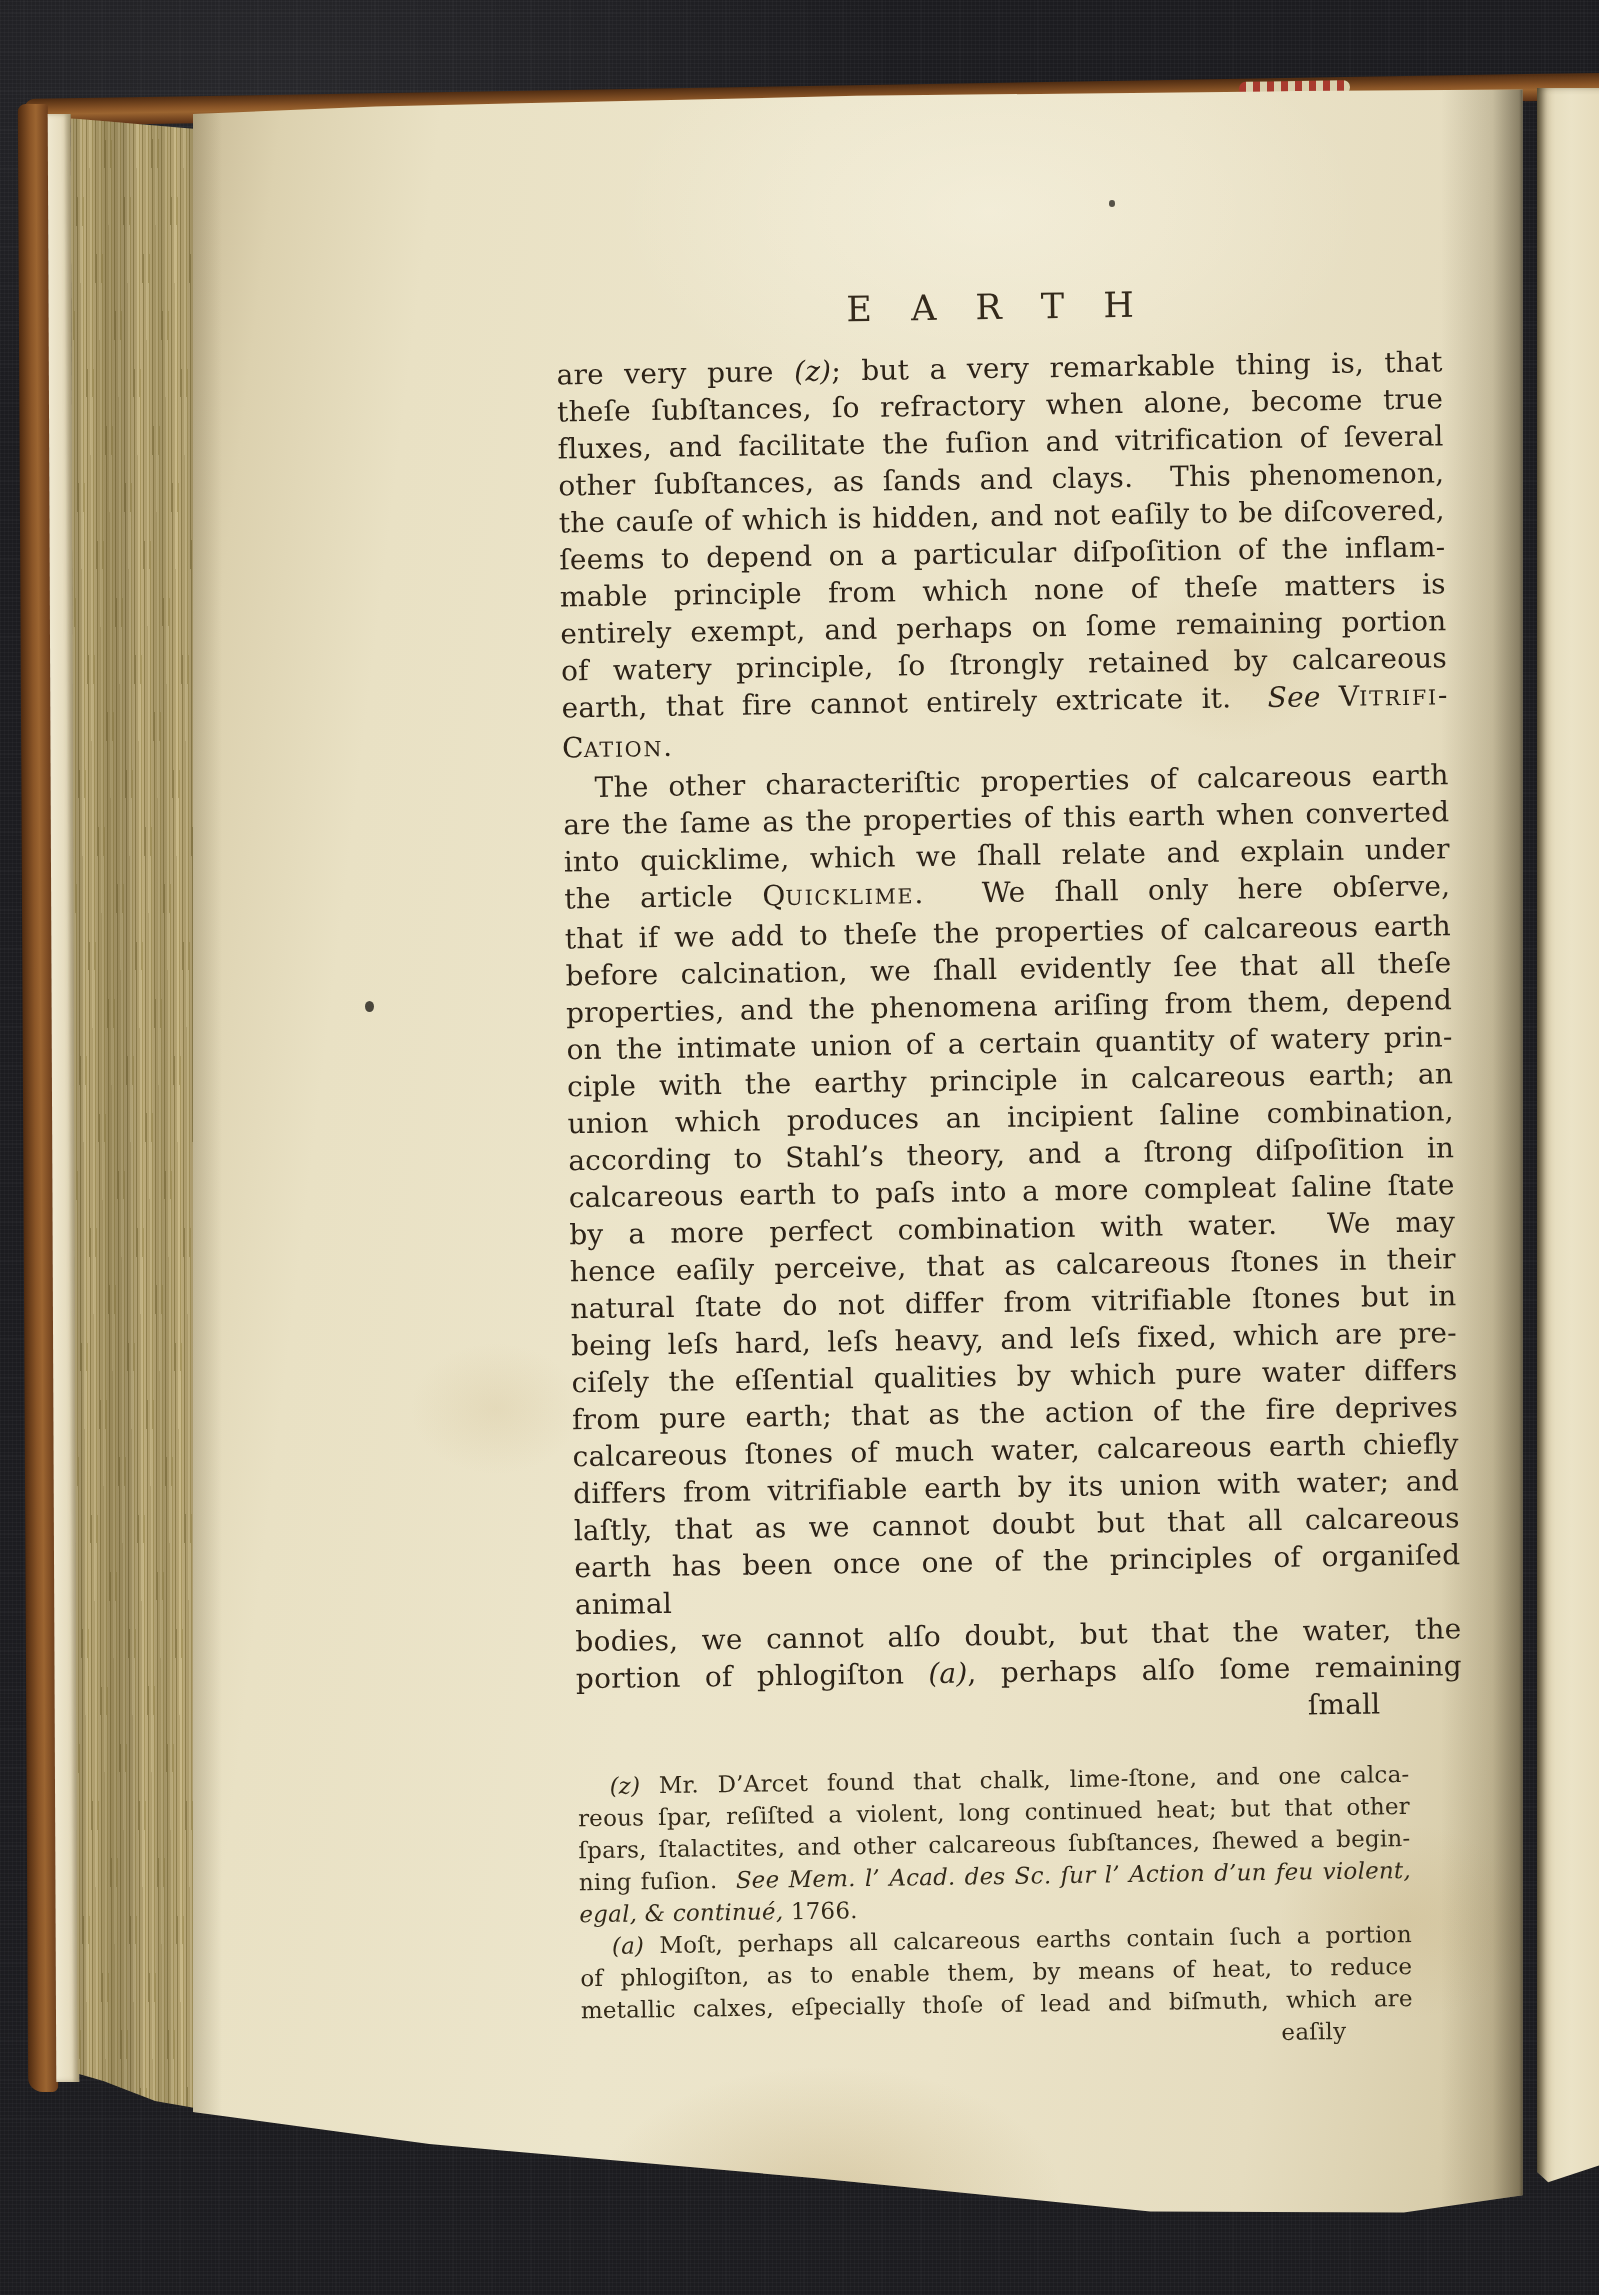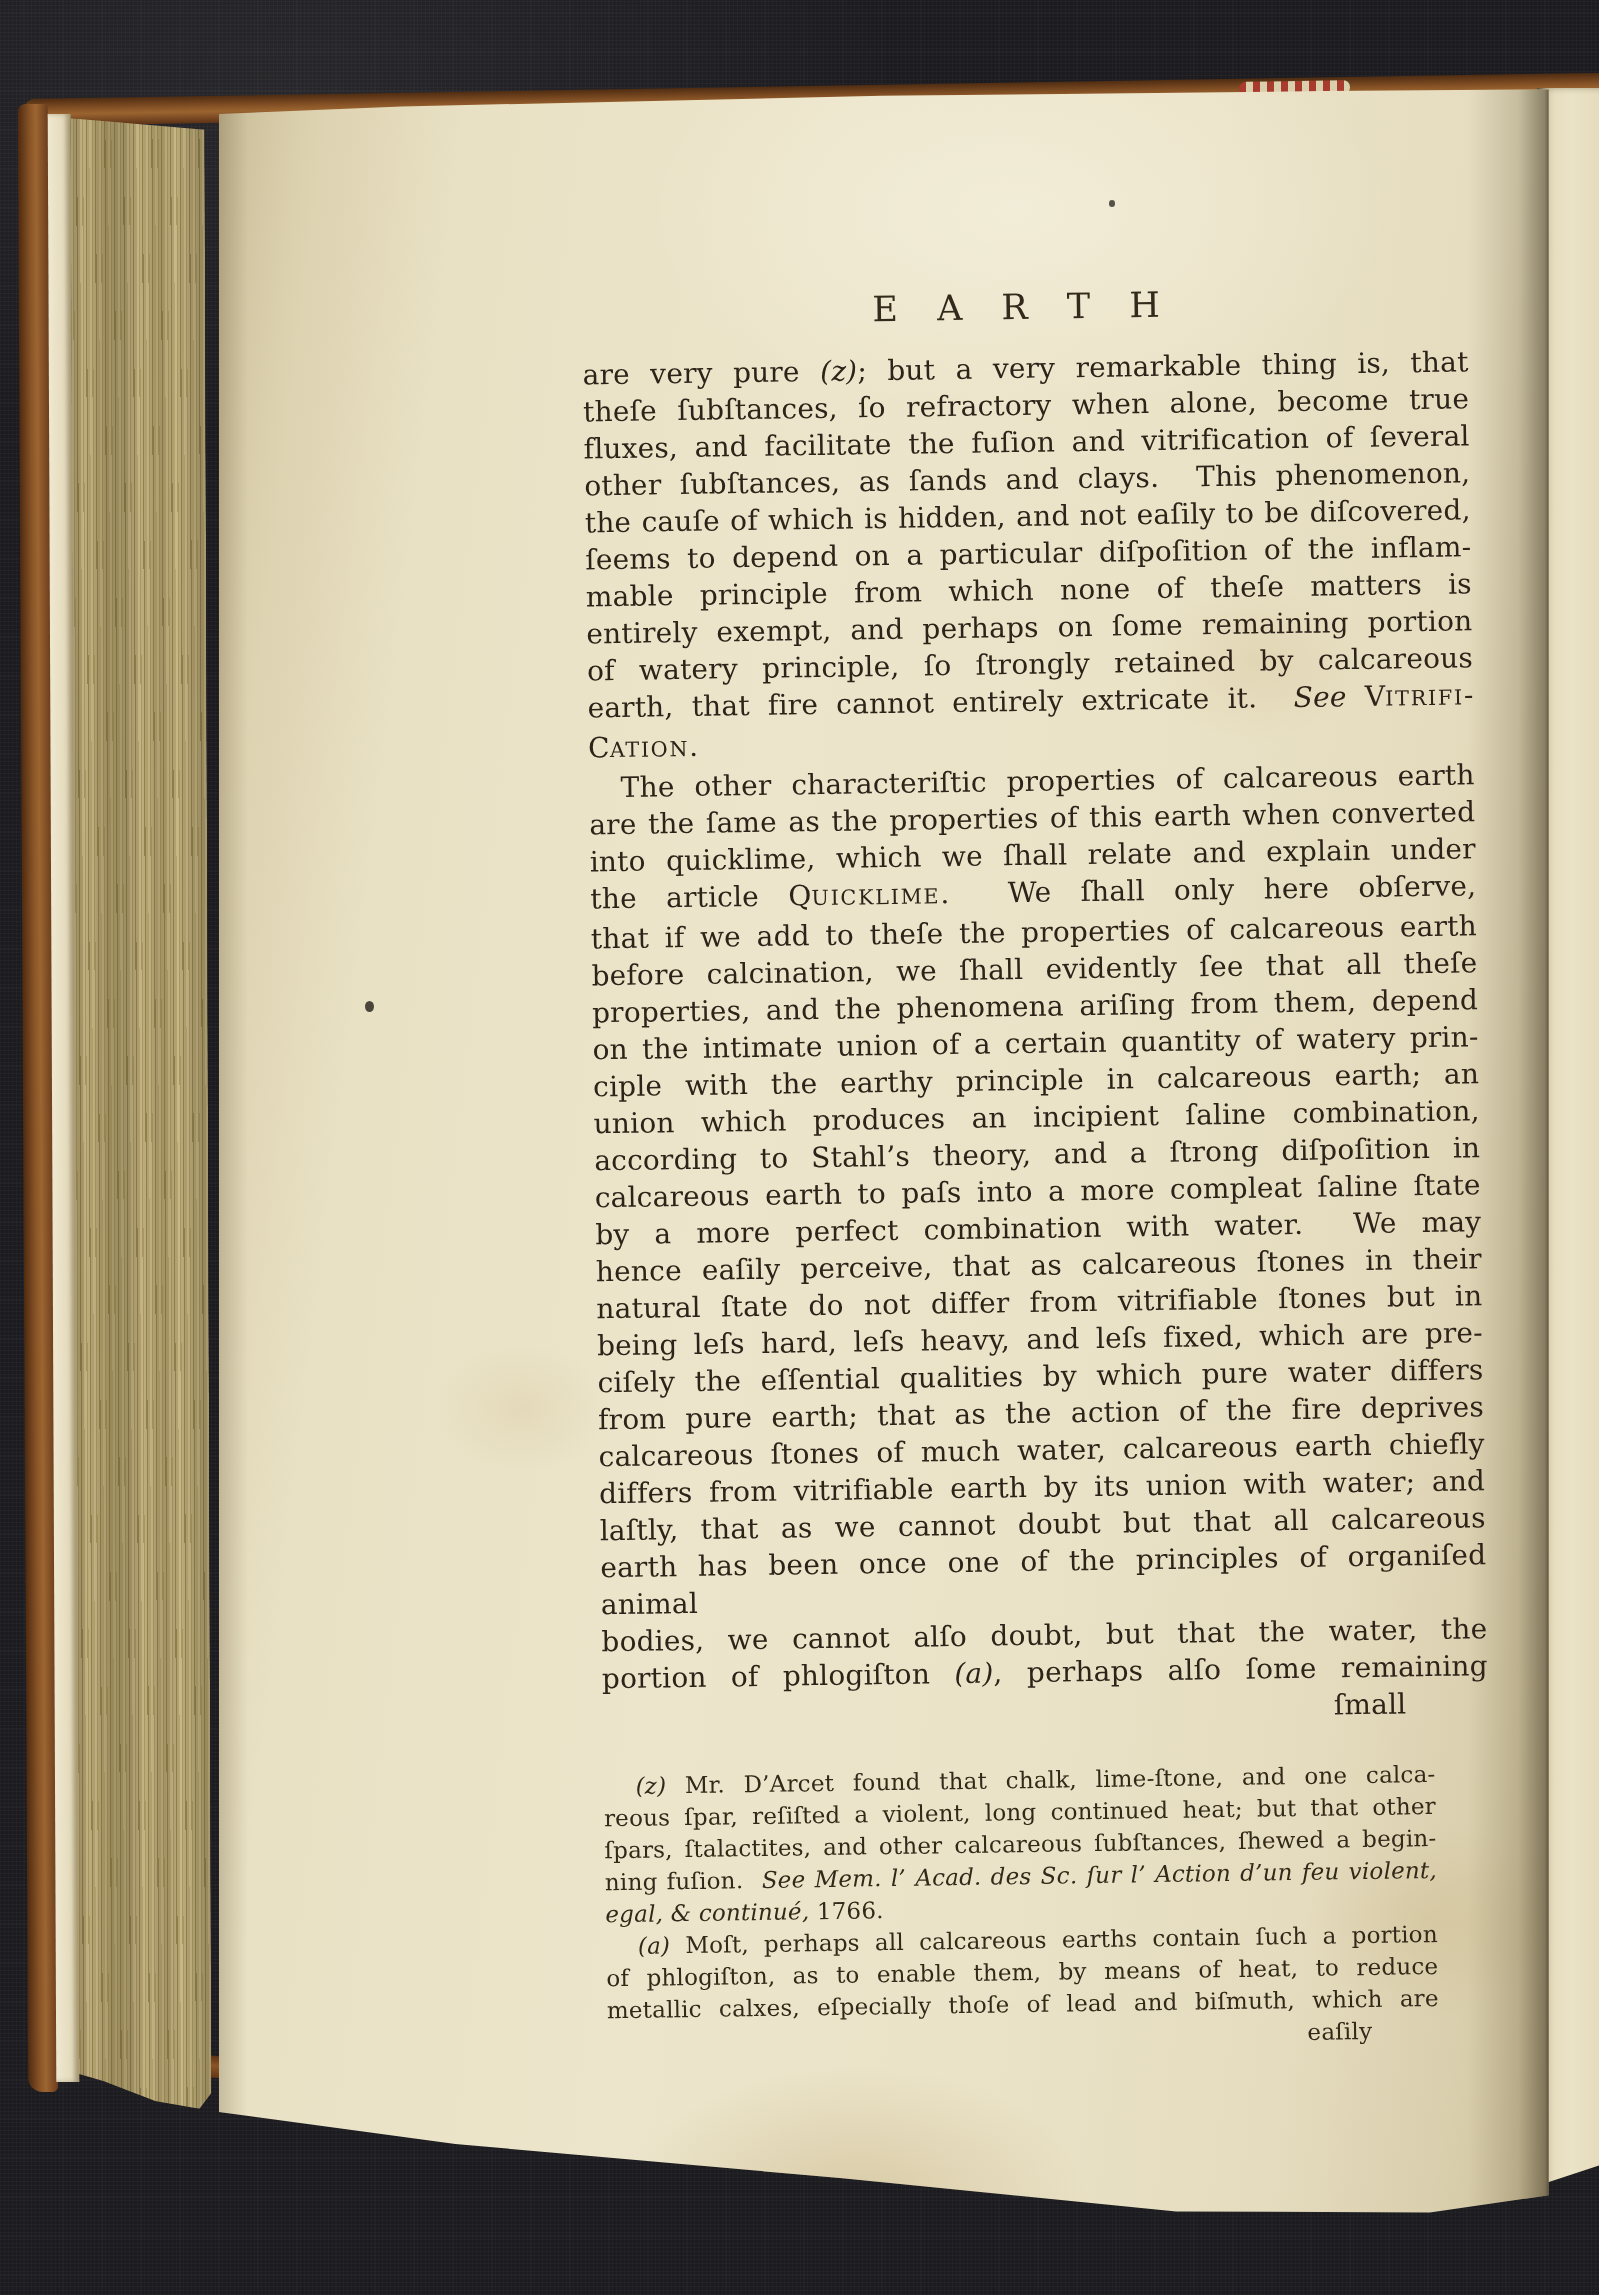--- a/index.html
+++ b/index.html
@@ -59,21 +59,21 @@
   #facing-page{
     left:1537px;top:88px;width:62px;height:2107px;z-index:2;
     background:linear-gradient(90deg,#cdbf9c,#e7deco 30%,#ebe3c7 55%,#e6dcbd);
     background:linear-gradient(90deg,#cdbf9c,#e7dec0 30%,#ebe3c7 55%,#e6dcbd);
     box-shadow:inset 7.8px 0 9px -3.3px rgba(45,36,16,.85);
     clip-path:polygon(0 0,100% 0,100% 98.6%,18% 99.4%,0 98.9%);
   }
 
   
   #page{
-    left:215px;top:83px;width:1335px;height:2138px;z-index:4;
+    left:189px;top:83px;width:1335px;height:2138px;z-index:4;
     background:
       radial-gradient(155px 117px at 78% 27%, rgba(190,160,95,.16), transparent 70%),
       radial-gradient(122px 94px at 23% 62%, rgba(182,152,92,.13), transparent 70%),
       radial-gradient(311px 178px at 48% 99%, rgba(168,138,78,.28), transparent 75%),
       radial-gradient(178px 139px at 91% 86%, rgba(185,155,95,.18), transparent 70%),
       radial-gradient(500px 278px at 60% 6%, rgba(255,253,242,.35), transparent 75%),
       linear-gradient(97deg,#c7b995 0%,#dcd1af 6%,#e9e1c4 16%,#ece5cb 40%,#ebe3c8 62%,#e5dcbf 82%,#d8cdab 94%,#cdc09d 100%);
     clip-path:polygon(
       0.3% 1.45%, 14% 1.1%, 50% 0.6%, 83% 0.38%, 99.9% 0.3%,
       99.9% 98.8%, 91% 99.6%, 72% 99.55%, 47% 98%, 18% 96.4%, 0.3% 94.9%);

